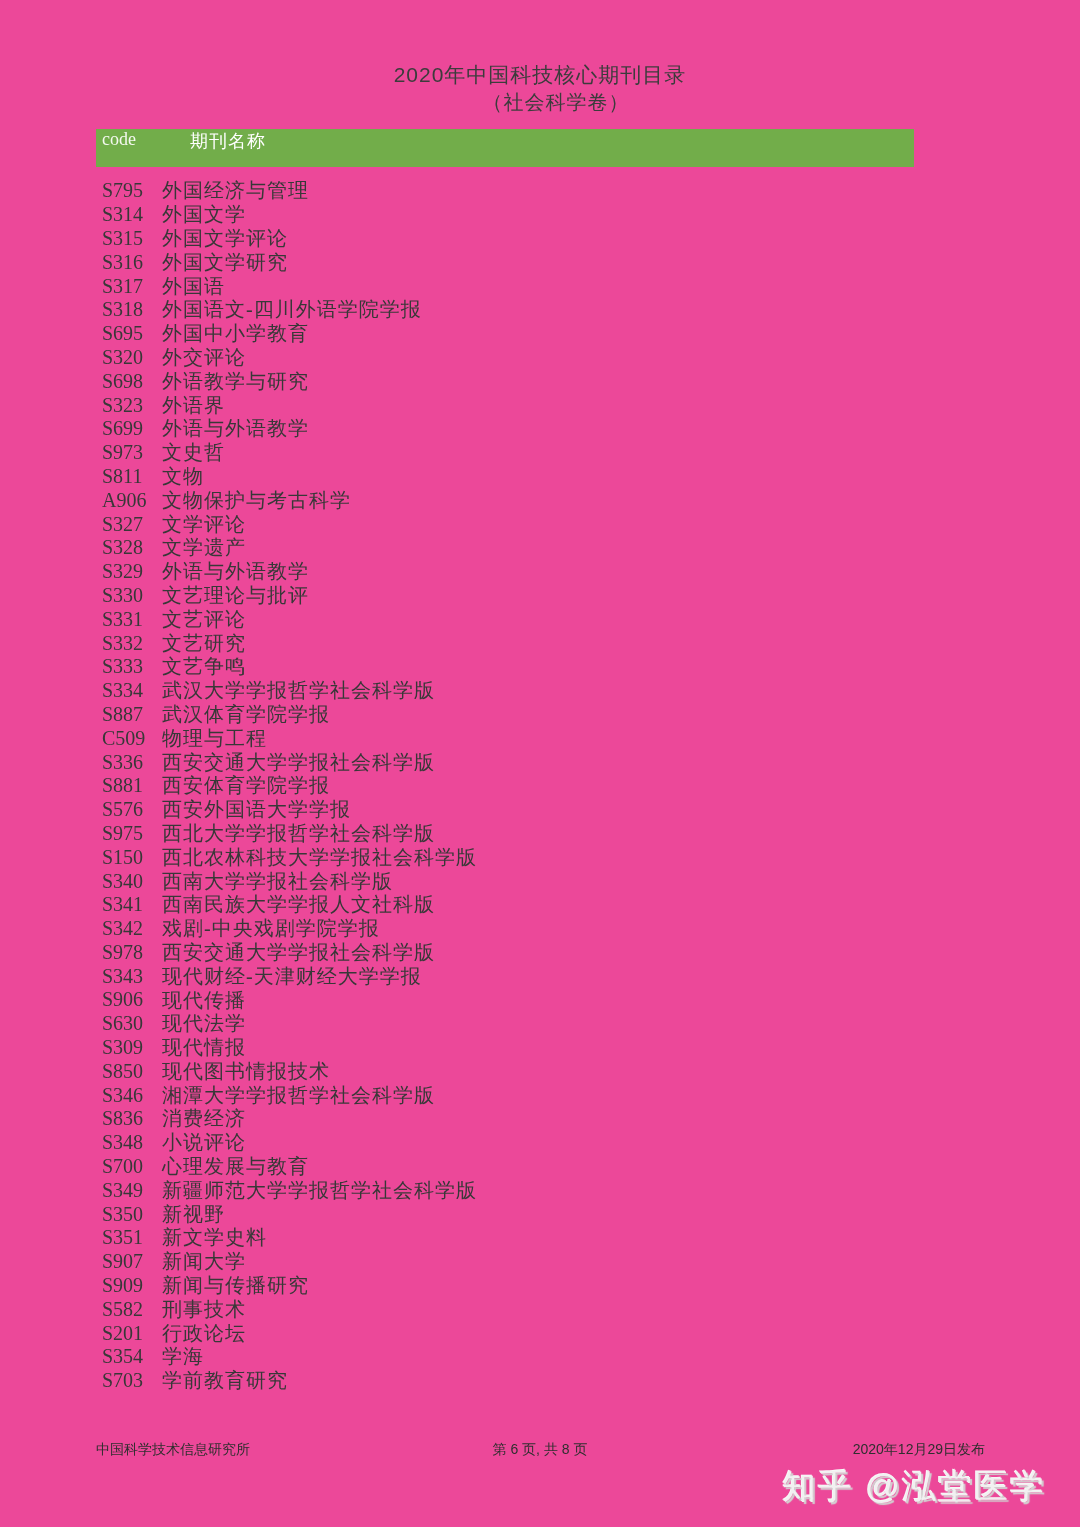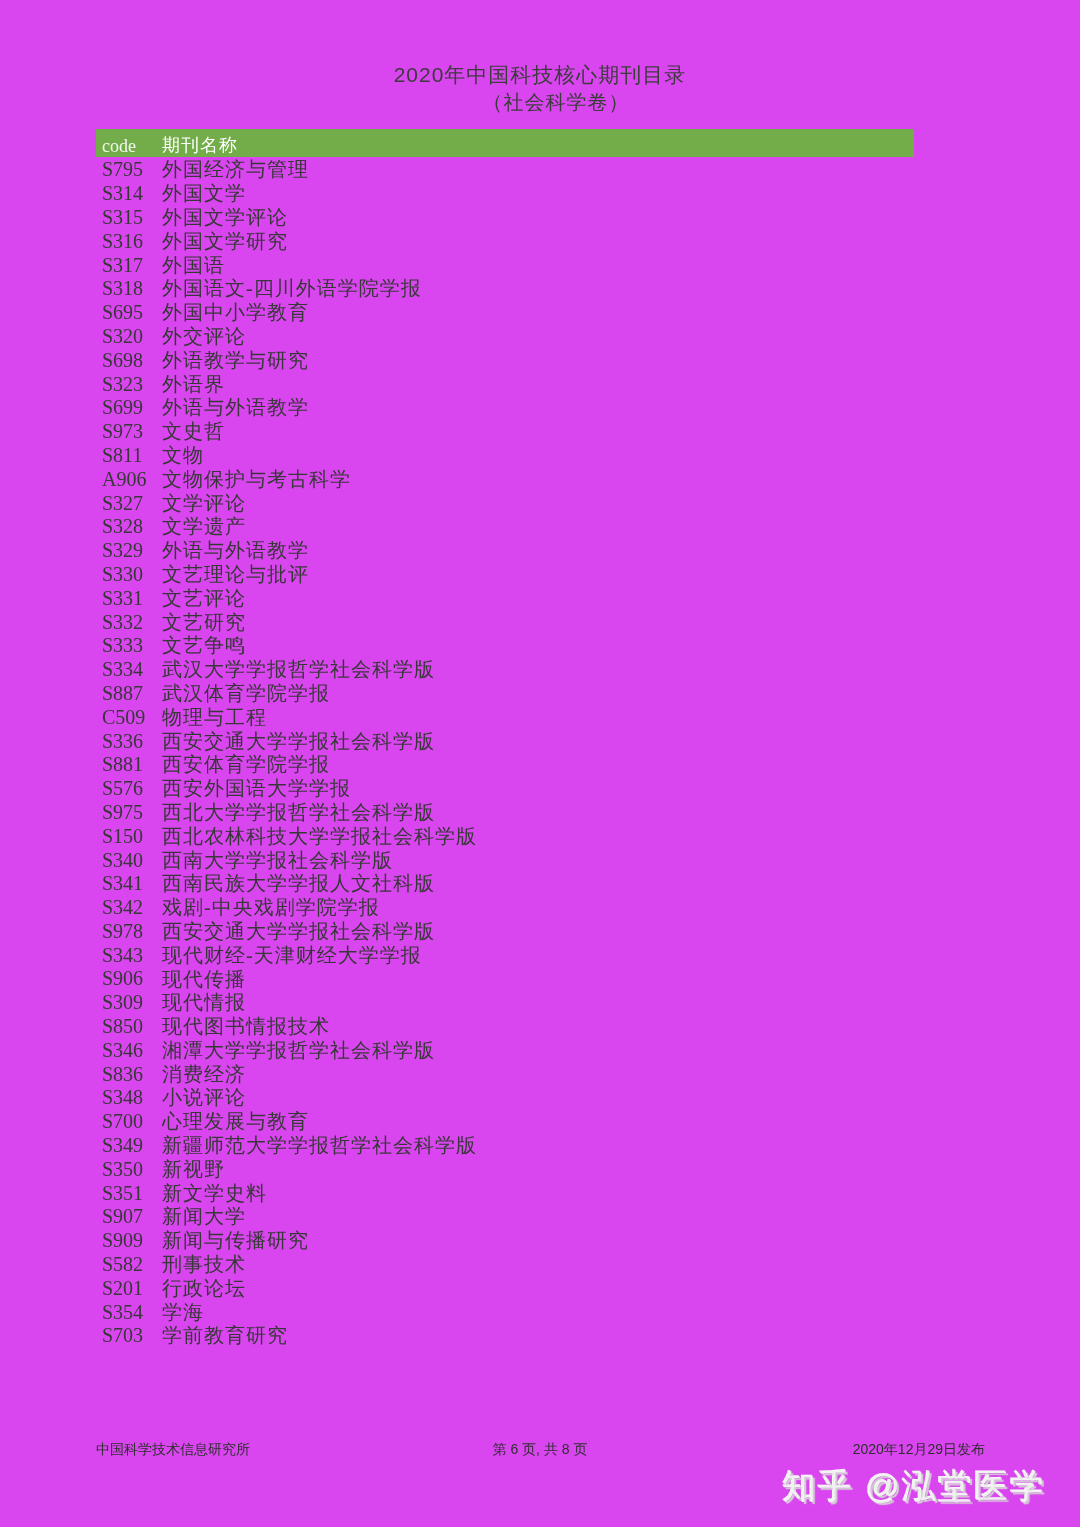--- a/index.html
+++ b/index.html
@@ -4,21 +4,21 @@
 <style>
   html, body {
     margin: 0;
     padding: 0;
     background: #ffffff;
   }
   .page {
     position: relative;
     width: 1080px;
     height: 1527px;
-    background: #d946ef;
+    background: #ec4899;
     overflow: hidden;
     font-family: "Liberation Serif", "DejaVu Serif", serif;
     color: #3a3a3a;
   }
   .doc-title {
     position: absolute;
     top: 62px;
     left: 0;
     width: 100%;
     text-align: center;
@@ -41,43 +41,44 @@
     letter-spacing: 1px;
   }
   .journal-table {
     position: absolute;
     left: 96px;
     top: 129px;
     width: 818px;
   }
   .thead {
     display: flex;
-    align-items: flex-end;
-    height: 28px;
+    align-items: flex-start;
+    height: 38px;
     background: #72ad4a;
     color: #ffffff;
     font-size: 18px;
+    gap: 28px;
   }
   .thead .col-code {
     color: #f4f8ef;
   }
   .col-code {
     box-sizing: border-box;
     width: 66px;
     padding-left: 6px;
     flex: 0 0 66px;
     white-space: nowrap;
   }
   .col-name {
     flex: 1 1 auto;
     white-space: nowrap;
     letter-spacing: 1px;
   }
   .tbody {
-    padding-top: 1px;
+    padding-top: 12px;
   }
   .trow {
     display: flex;
     align-items: center;
     height: 23.8px;
     font-size: 20px;
     color: #383838;
   }
   .footer {
     position: absolute;
@@ -270,20 +271,24 @@
         </div>
         <div class="trow">
           <span class="col-code">S343</span>
           <span class="col-name">现代财经-天津财经大学学报</span>
         </div>
         <div class="trow">
           <span class="col-code">S906</span>
           <span class="col-name">现代传播</span>
         </div>
         <div class="trow">
+          <span class="col-code">S630</span>
+          <span class="col-name">现代法学</span>
+        </div>
+        <div class="trow">
           <span class="col-code">S309</span>
           <span class="col-name">现代情报</span>
         </div>
         <div class="trow">
           <span class="col-code">S850</span>
           <span class="col-name">现代图书情报技术</span>
         </div>
         <div class="trow">
           <span class="col-code">S346</span>
           <span class="col-name">湘潭大学学报哲学社会科学版</span>

